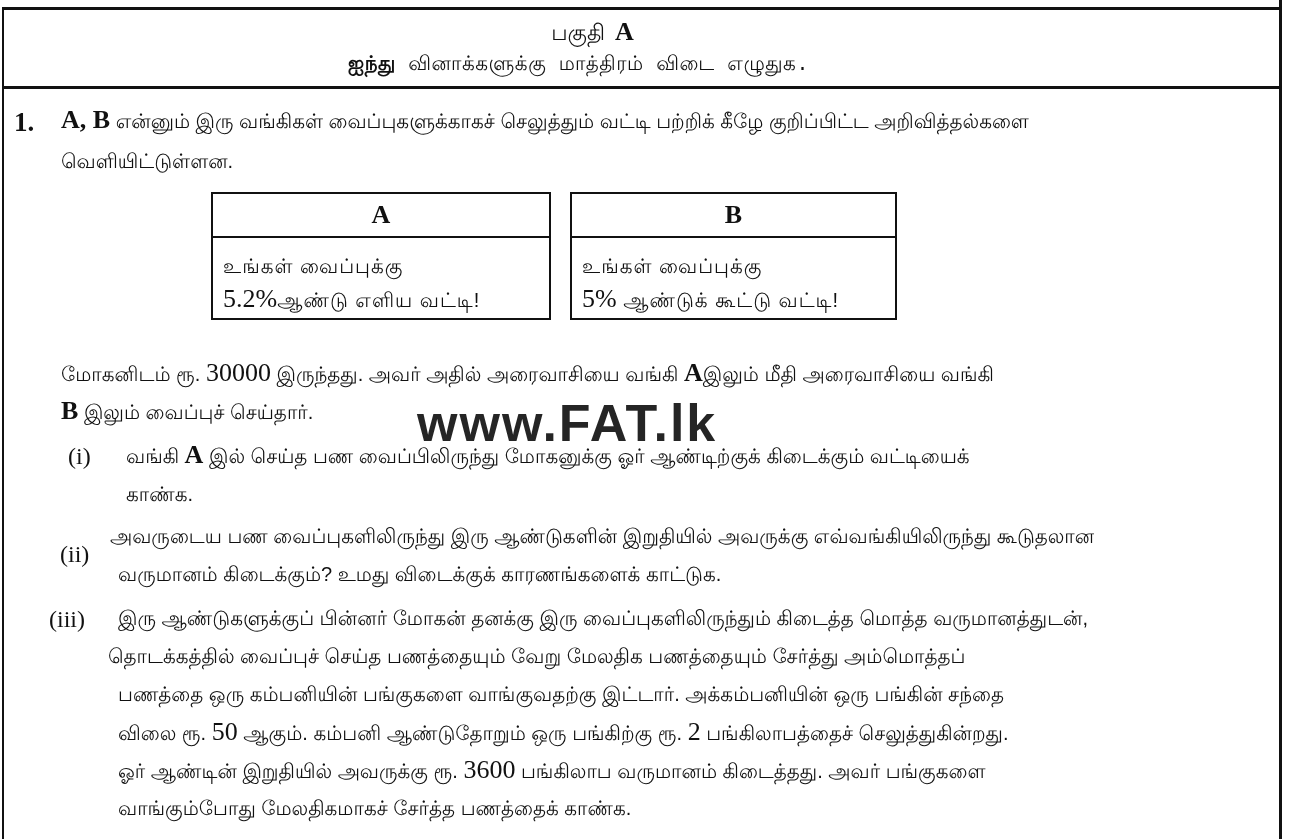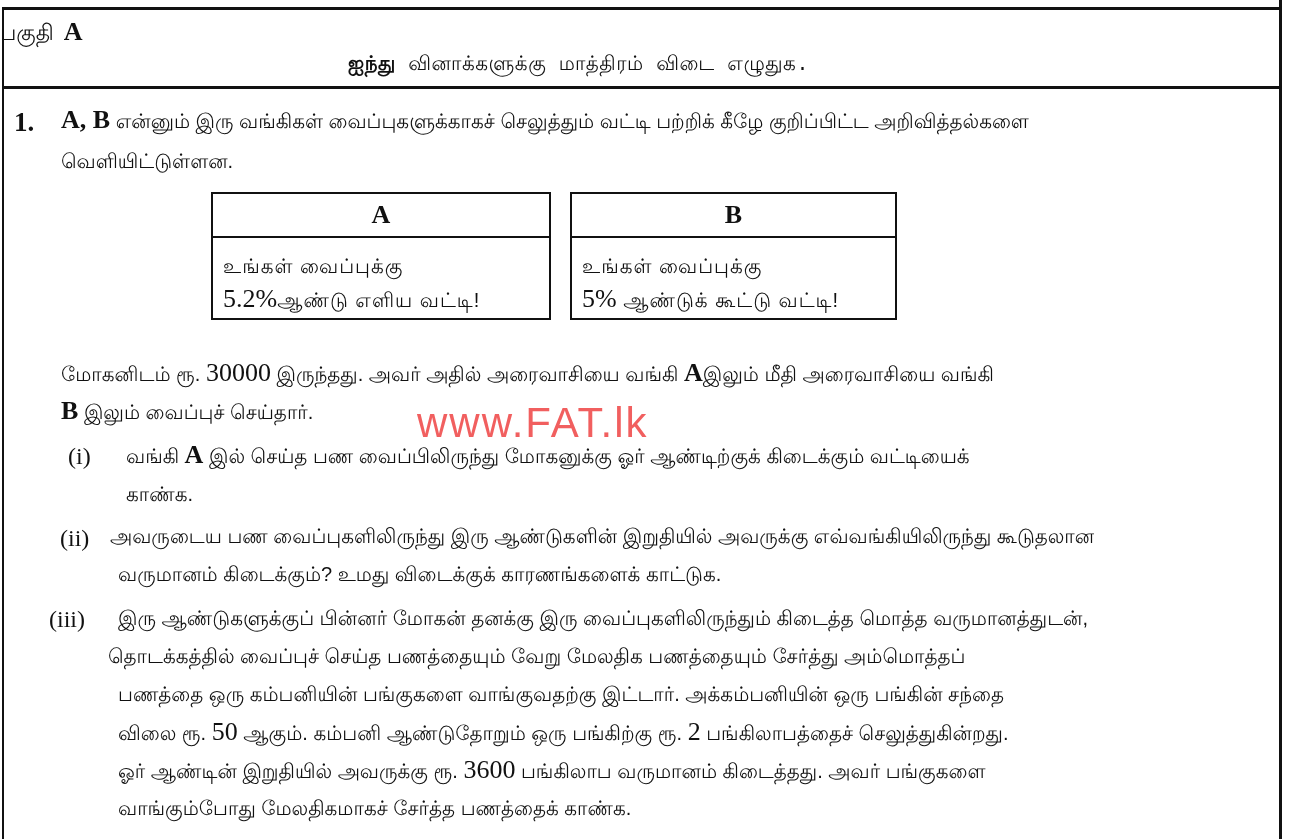--- a/index.html
+++ b/index.html
@@ -32,21 +32,21 @@
     .rule-top {
       position: absolute; left: 2px; top: 7px; width: 1279px; height: 3px; background: #111;
     }
     .rule-mid {
       position: absolute; left: 2px; top: 86px; width: 1279px; height: 3px; background: #111;
     }
 
     
     .section-title {
       position: absolute; left: 0; top: 18px; width: 1185px;
-      text-align: left;
+      text-align: center;
       font-family: "Liberation Sans", sans-serif;
       font-size: 22px;
       line-height: 28px;
     }
     .section-title .letter {
       font-family: "Liberation Serif", serif;
       font-weight: bold;
       font-size: 26px;
       margin-left: 10px;
     }
@@ -129,24 +129,24 @@
       font-family: "Liberation Serif", serif;
       font-size: 24px;
       line-height: 28px;
     }
 
     
     .watermark {
       position: absolute;
       left: 417px; top: 388px;
       font-family: "Liberation Sans", sans-serif;
-      font-weight: normal;
-      font-size: 42px;
+      font-weight: bold;
+      font-size: 52px;
       line-height: 70px;
-      color: #ef4444;
+      color: #000000;
       letter-spacing: 2px;
       opacity: 0.85;
       pointer-events: none;
       z-index: 0;
     }
     .content { position: relative; z-index: 1; }
   </style>
 </head>
 <body>
 
@@ -209,21 +209,21 @@
     </div>
 
     <div class="sub-label" style="left:68px; top:442px;">(i)</div>
     <div class="text-line" style="left:126px; top:441px;">
       <span>வங்கி</span>
       <span class="serif-bold">A</span>
       <span>இல் செய்த பண வைப்பிலிருந்து மோகனுக்கு ஓர் ஆண்டிற்குக் கிடைக்கும் வட்டியைக்</span>
     </div>
     <div class="text-line" style="left:126px; top:480px;">காண்க.</div>
 
-    <div class="sub-label" style="left:60px; top:524px;">(ii)</div>
+    <div class="sub-label" style="left:60px; top:540px;">(ii)</div>
     <div class="text-line" style="left:110px; top:522px;">அவருடைய பண வைப்புகளிலிருந்து இரு ஆண்டுகளின் இறுதியில் அவருக்கு எவ்வங்கியிலிருந்து கூடுதலான</div>
     <div class="text-line" style="left:118px; top:560px;">வருமானம்   கிடைக்கும்? உமது விடைக்குக் காரணங்களைக் காட்டுக.</div>
 
     <div class="sub-label" style="left:49px; top:605px;">(iii)</div>
     <div class="text-line" style="left:118px; top:604px;">இரு ஆண்டுகளுக்குப் பின்னர் மோகன் தனக்கு இரு வைப்புகளிலிருந்தும் கிடைத்த மொத்த வருமானத்துடன்,</div>
     <div class="text-line" style="left:108px; top:642px;">தொடக்கத்தில் வைப்புச் செய்த பணத்தையும் வேறு மேலதிக பணத்தையும் சேர்த்து அம்மொத்தப்</div>
     <div class="text-line" style="left:118px; top:680px;">பணத்தை ஒரு கம்பனியின் பங்குகளை வாங்குவதற்கு இட்டார். அக்கம்பனியின் ஒரு பங்கின் சந்தை</div>
     <div class="text-line" style="left:118px; top:718px;">
       <span>விலை ரூ.</span>
       <span class="serif-num">50</span>

